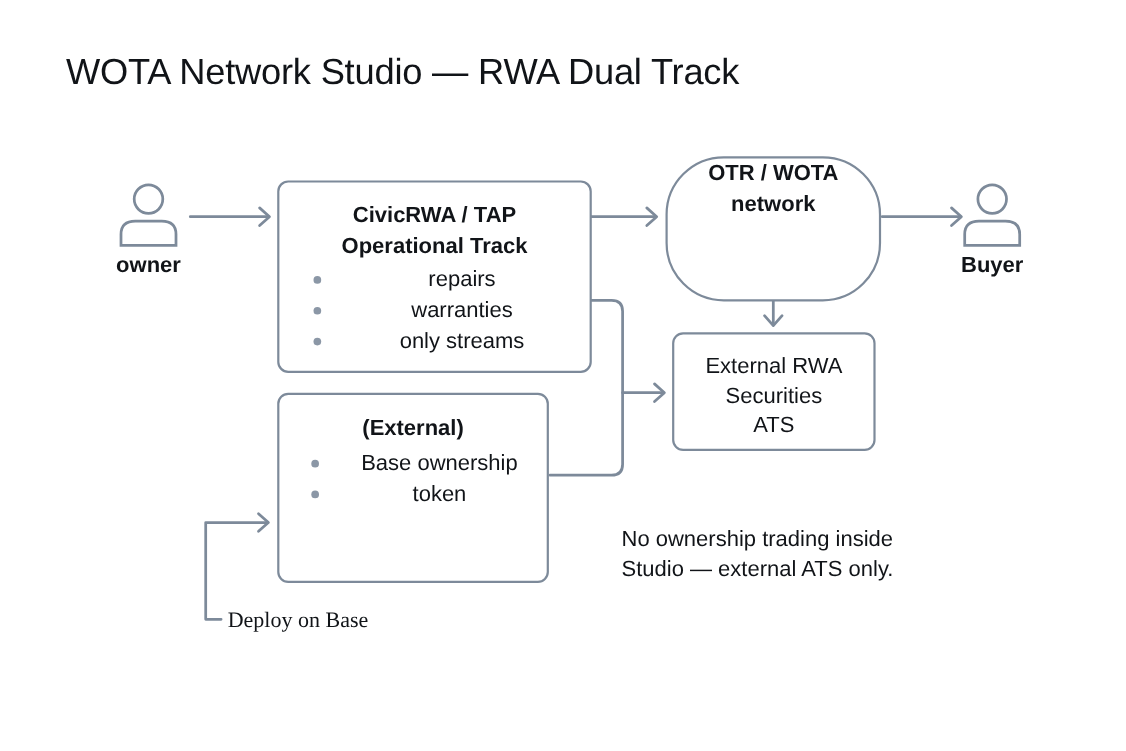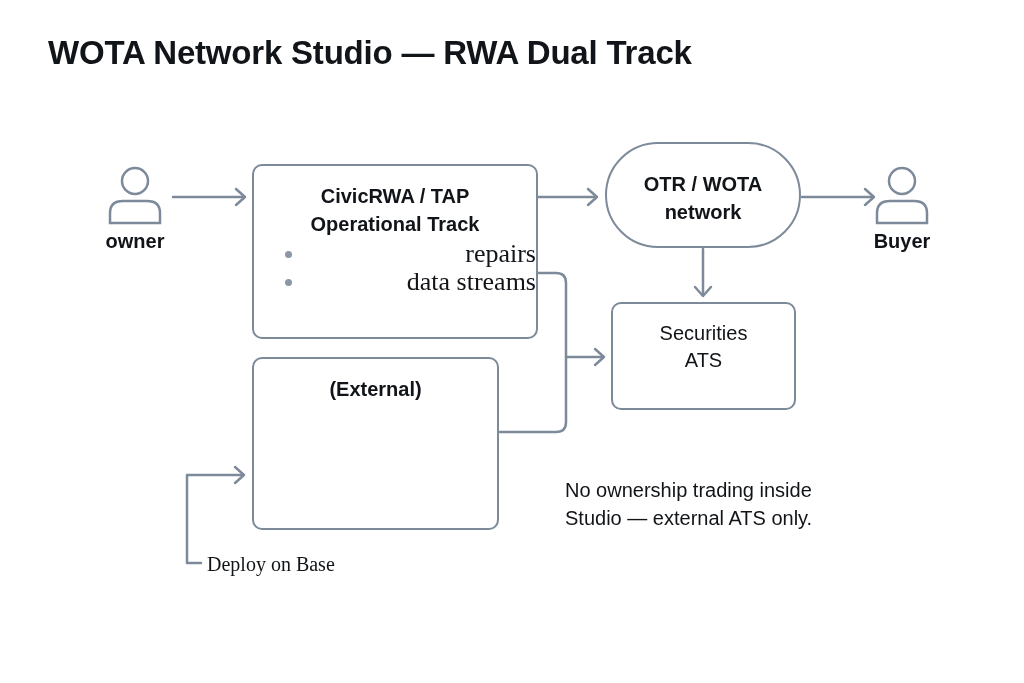--- a/index.html
+++ b/index.html
@@ -1,29 +1,29 @@
 <!DOCTYPE html>
 <html><head>
 <meta charset="utf-8">
 <style>
   html, body { margin: 0; padding: 0; background: #ffffff; }
   body { width: 1024px; height: 683px; position: relative; overflow: hidden;
          font-family: "Liberation Sans", "DejaVu Sans", sans-serif; color: #111418; }
-  #title { position: absolute; left: 48px; top: 34px; font-size: 33px; font-weight: bold; letter-spacing: -0.2px; margin: 0; }
+  #title { position: absolute; left: 48px; top: 34px; font-size: 33px; font-weight: normal; letter-spacing: -0.2px; margin: 12px; }
   svg#wires { position: absolute; left: 0; top: 0; }
   .box { position: absolute; border: 2.5px solid #7d8a9a; border-radius: 10px; background: #fff; box-sizing: border-box; text-align: center; }
   .box .head { font-weight: bold; font-size: 20px; line-height: 28px; }
-  .box ul { list-style: none; margin: 2px 0 0 0; padding: 0; text-align: right; font-size: 26px; line-height: 28px; font-family: Liberation Serif, serif; }
+  .box ul { list-style: none; margin: 2px 0 0 0; padding: 0; text-align: center; font-size: 20px; line-height: 28px; }
   .box ul li { position: relative; padding-left: 26px; }
   .box ul li::before { content: ""; position: absolute; left: 7px; top: 11px; width: 7px; height: 7px; border-radius: 50%; background: #8b97a6; }
   #box-op { left: 252px; top: 164px; width: 286px; height: 175px; padding-top: 16px; }
   #box-op ul { margin-left: 24px; }
   #box-own { left: 252px; top: 357px; width: 247px; height: 173px; padding-top: 16px; }
   #box-own ul { margin-left: 22px; margin-top: 4px; }
-  #pill { left: 605px; top: 142px; width: 196px; height: 106px; border-radius: 53px; padding-top: 26px; }
+  #pill { left: 605px; top: 142px; width: 196px; height: 132px; border-radius: 53px; }
   #box-ats { left: 611px; top: 302px; width: 185px; height: 108px; padding-top: 16px; font-size: 20px; line-height: 27px; }
   .person { position: absolute; text-align: center; font-weight: bold; font-size: 20px; line-height: 28px; }
   .person svg { display: block; margin: 0 auto; }
   #owner { left: 80px; top: 165px; width: 110px; }
   #buyer { left: 862px; top: 165px; width: 80px; }
   #note { position: absolute; left: 565px; top: 476px; font-size: 20px; line-height: 28px; }
   #deploy { position: absolute; left: 207px; top: 550px; font-size: 20px; line-height: 28px; font-family: Liberation Serif, serif; }
 </style>
 </head>
 <body>
@@ -84,34 +84,40 @@
     </g>
   </svg>
   <div>Buyer</div>
 </div>
 
 <div id="box-op" class="box">
   <div class="head">CivicRWA / TAP</div>
   <div class="head">Operational Track</div>
   <ul>
     <li>repairs</li>
-    <li>data streams</li>
+    <li>warranties</li>
+    <li>only streams</li>
   </ul>
 </div>
 
 <div id="box-own" class="box">
   <div class="head">(External)</div>
+  <ul>
+    <li>Base ownership</li>
+    <li>token</li>
+  </ul>
 </div>
 
 <div id="pill" class="box">
   <div class="head">OTR / WOTA</div>
   <div class="head">network</div>
 </div>
 
 <div id="box-ats" class="box">
+  <div>External RWA</div>
   <div>Securities</div>
   <div>ATS</div>
 </div>
 
 <div id="note">
   <div>No ownership trading inside</div>
   <div>Studio — external ATS only.</div>
 </div>
 
 <div id="deploy">Deploy on Base</div>

